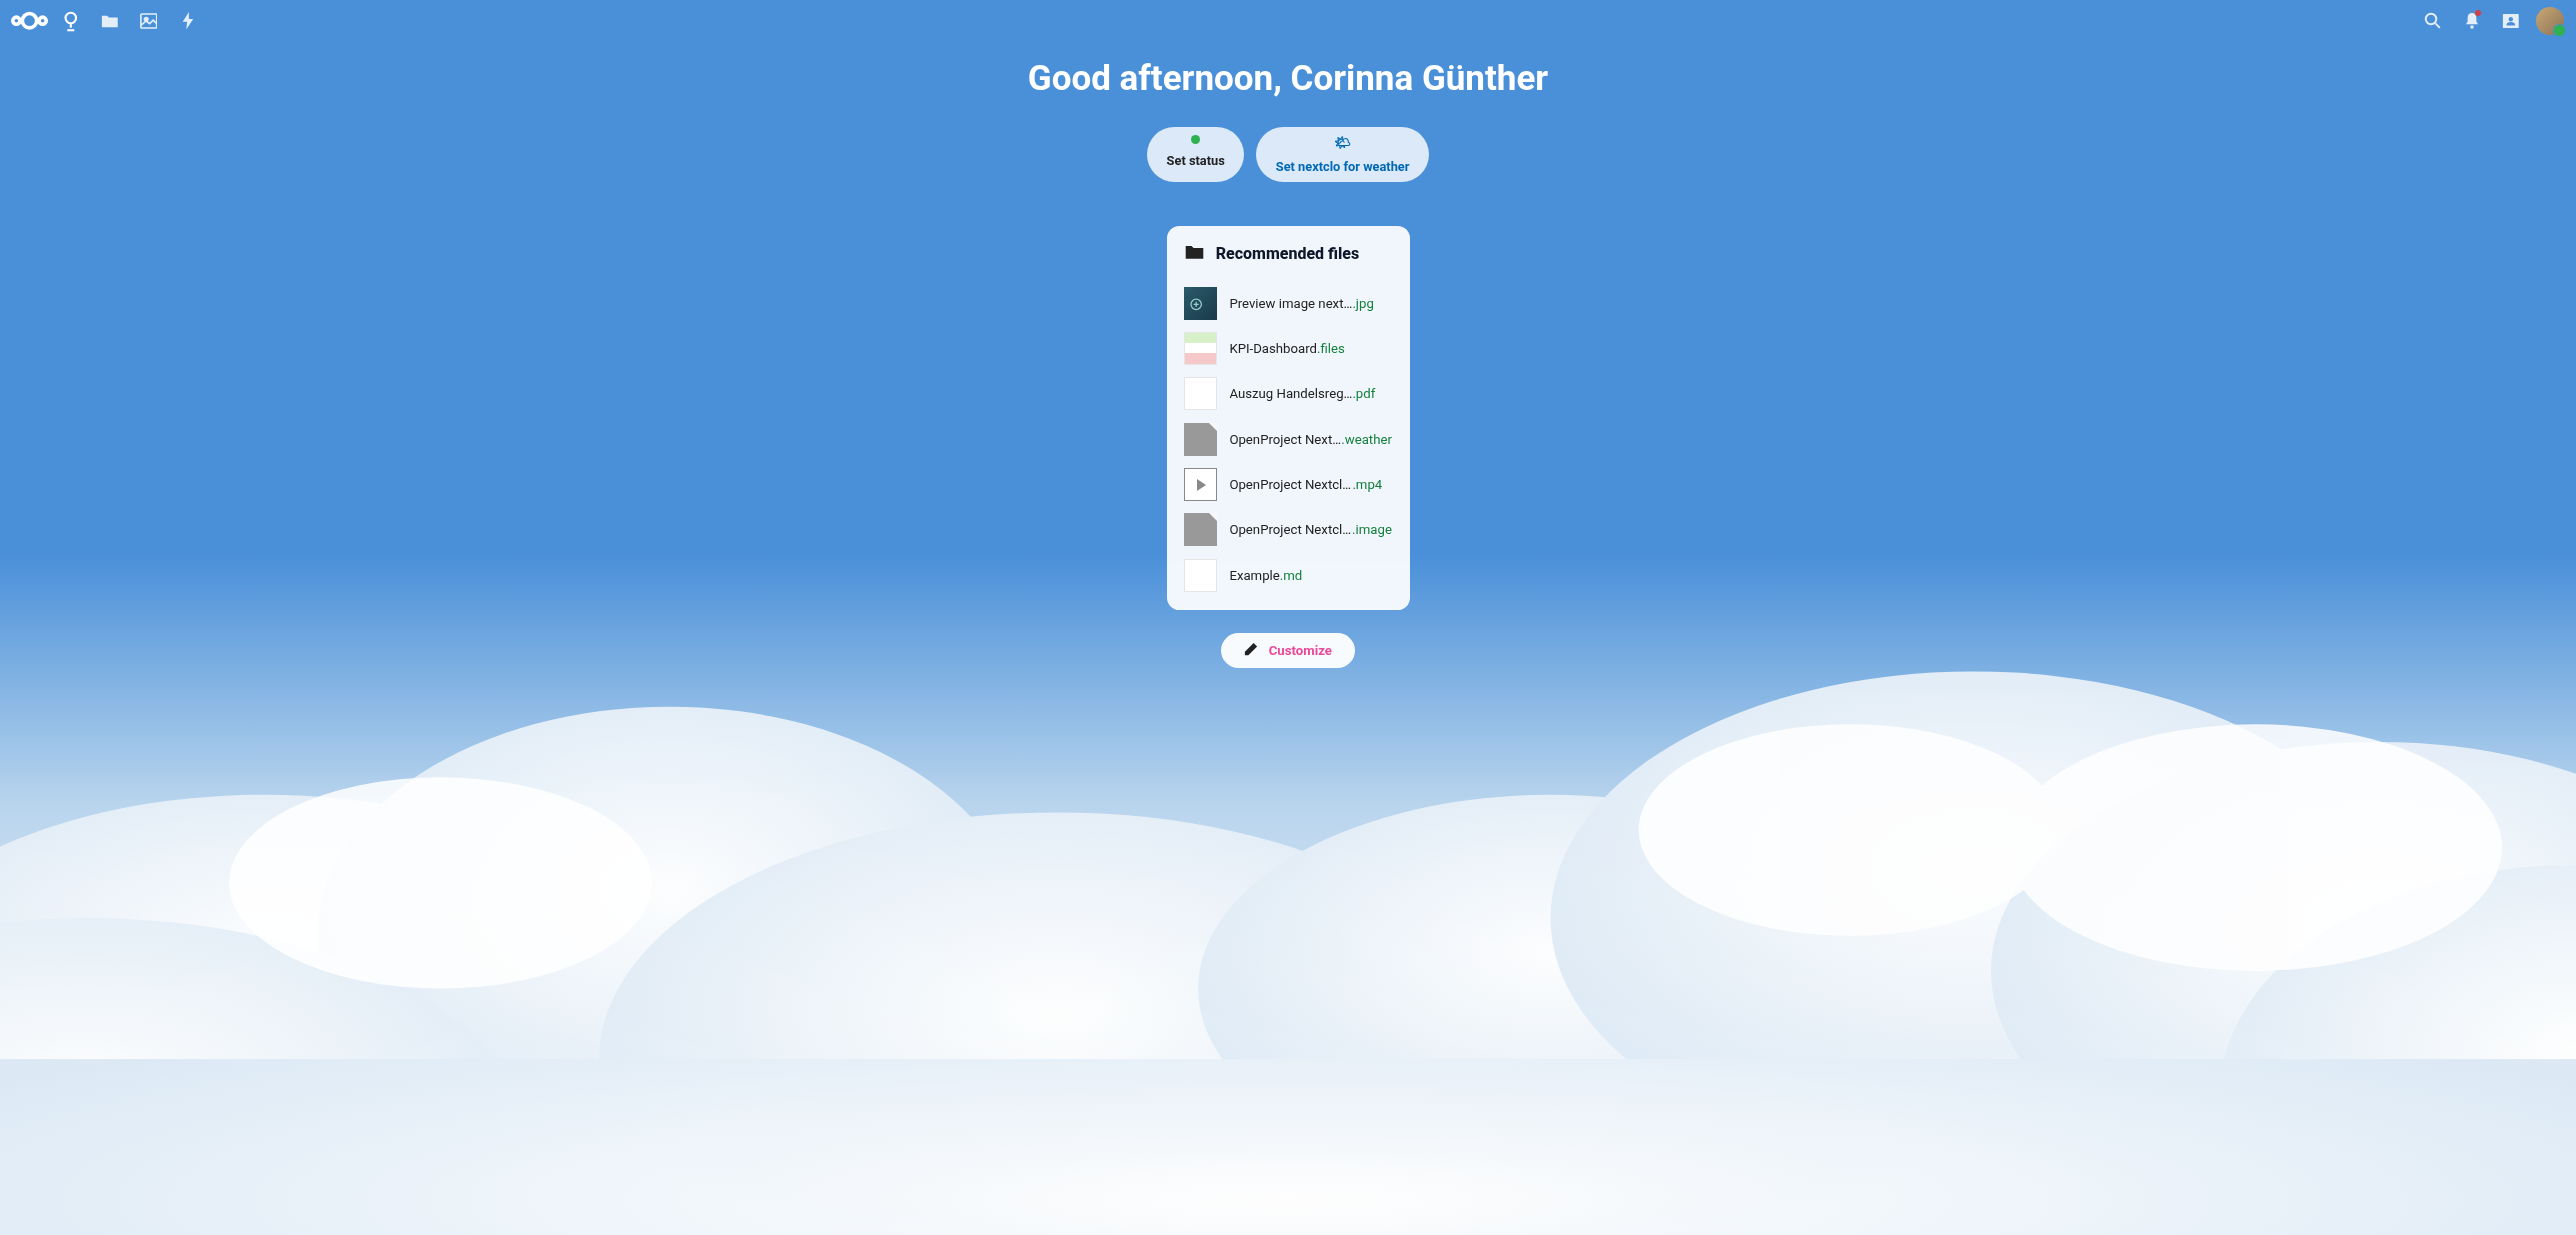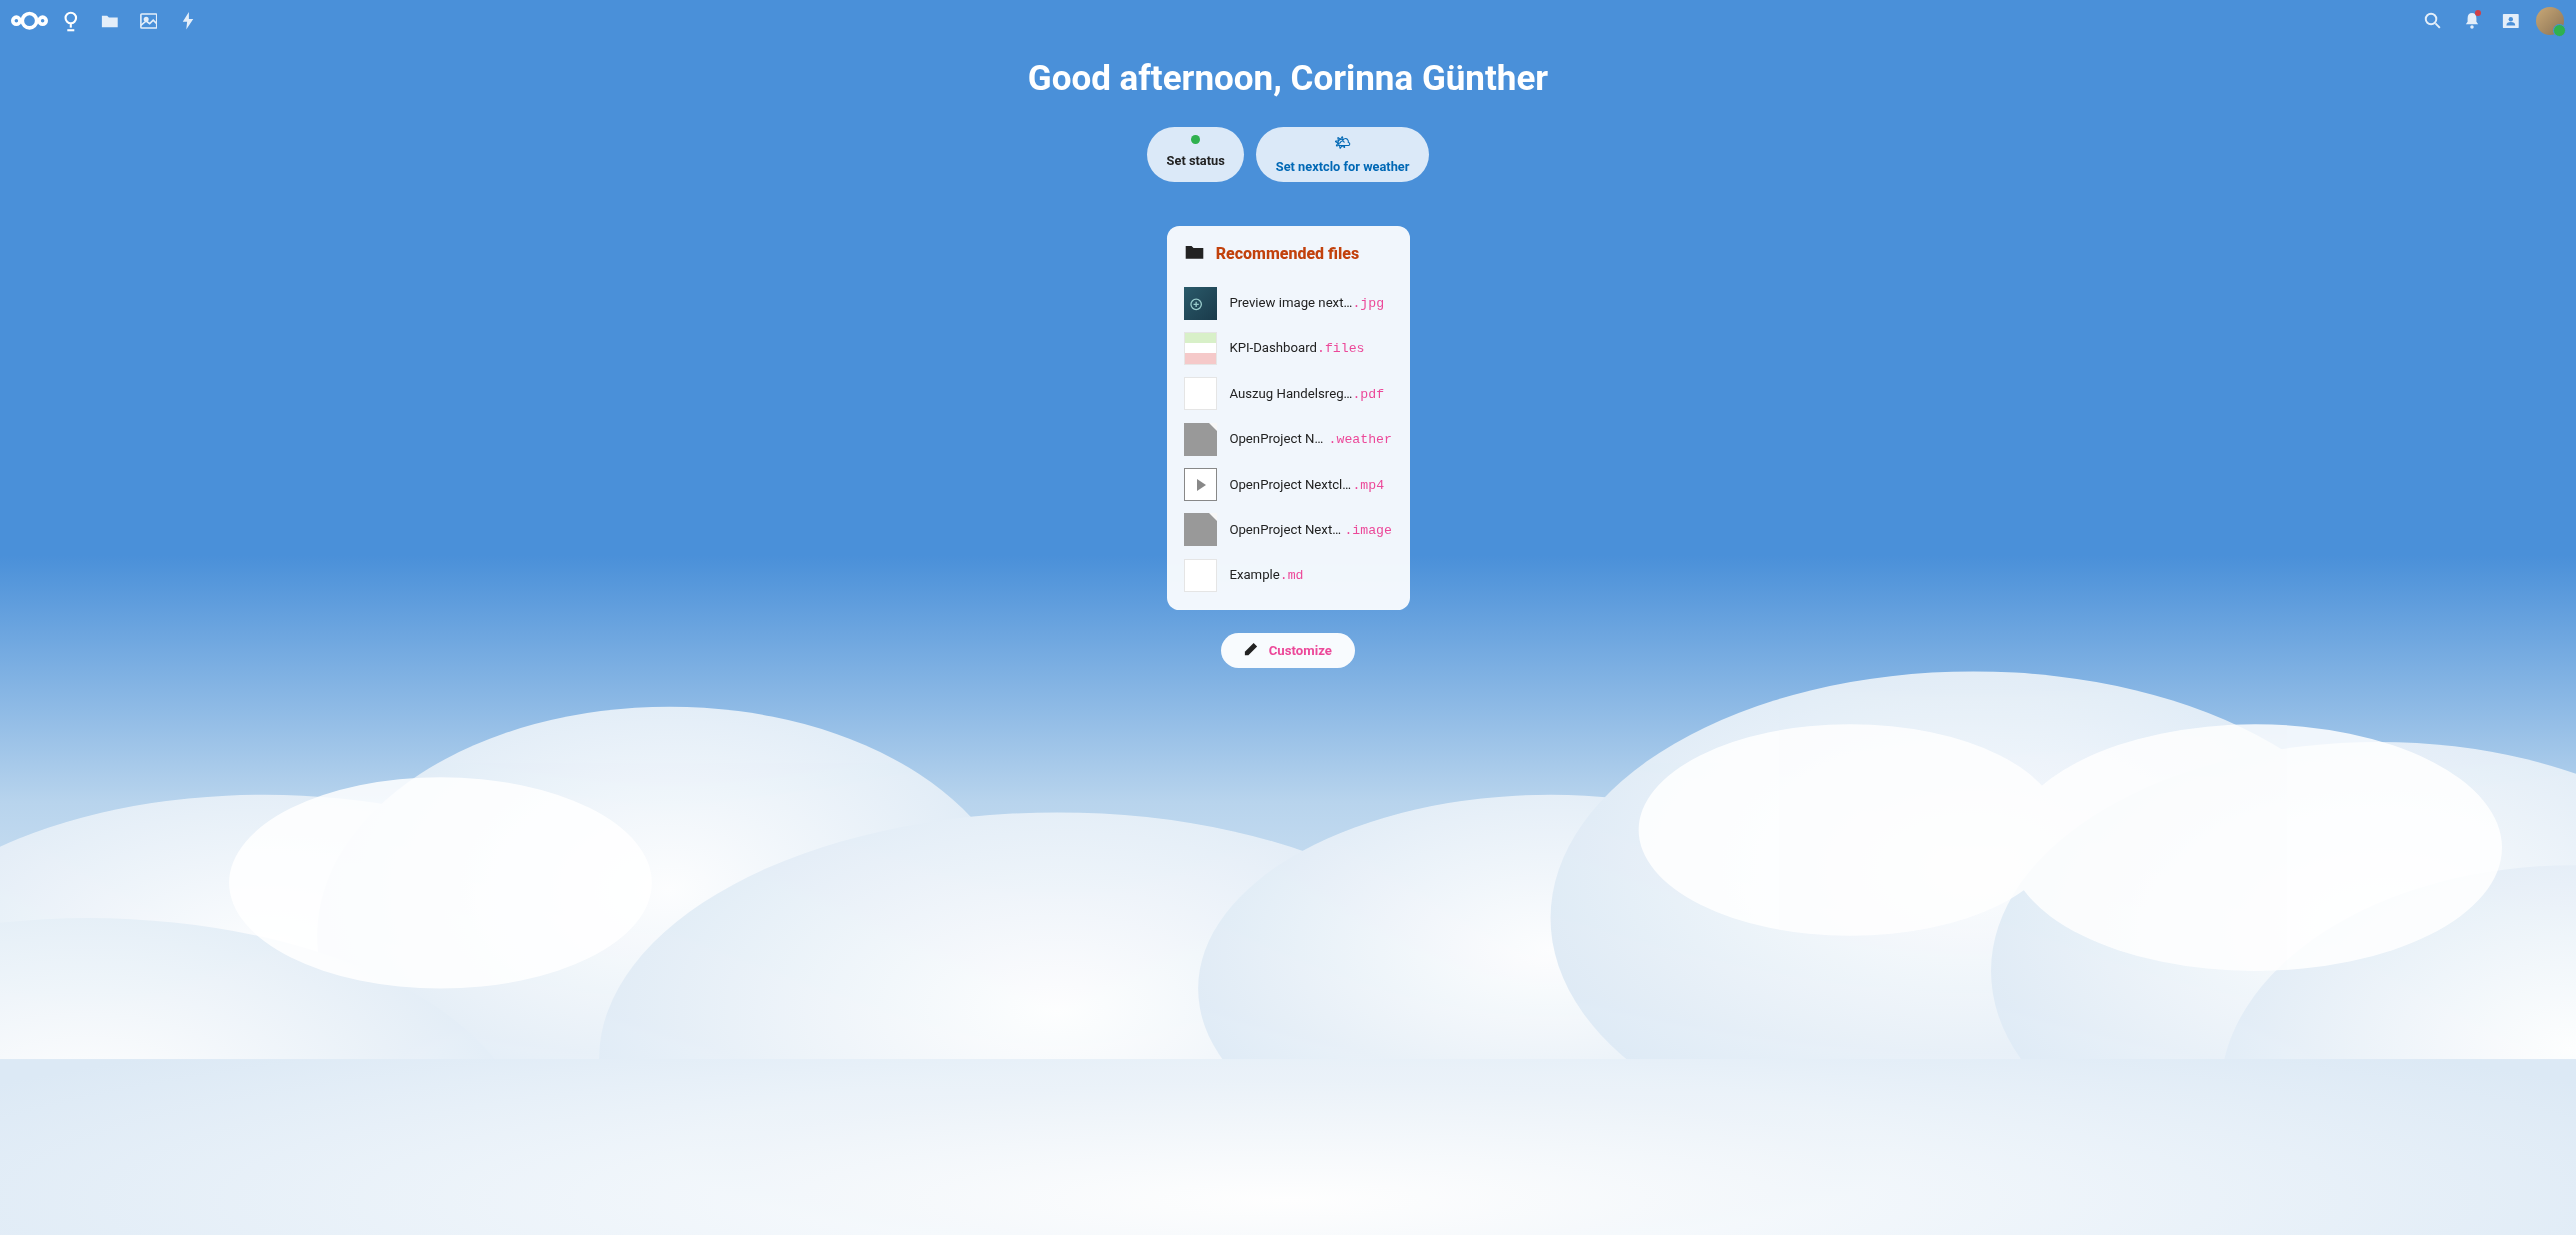--- a/index.html
+++ b/index.html
@@ -108,21 +108,21 @@
     border-radius: 12.3px;
     padding: 17.6px 17.6px 12.3px 17.6px;
   }
   .card-header {
     display: flex;
     align-items: center;
     gap: 10.6px;
     margin-bottom: 16px;
   }
   .card-header-icon { width: 21px; height: 21px; color: #222; }
-  .card-title { font-size: 16px; font-weight: 800; color: #c2410c; }
+  .card-title { font-size: 16px; font-weight: 800; color: #0f172a; }
   .file-row {
     display: flex;
     align-items: center;
     gap: 12.3px;
     padding: 6.2px 0;
     cursor: pointer;
   }
   .thumb {
     width: 33px; height: 33px;
     background: #ddd;
@@ -155,21 +155,21 @@
     align-items: baseline;
     font-size: 13.2px;
     color: #222;
   }
   .file-name {
     white-space: nowrap;
     overflow: hidden;
     text-overflow: ellipsis;
     max-width: 123px;
   }
-  .file-ext { color: #ec4899; flex-shrink: 0; font-family: Liberation Mono, monospace; }
+  .file-ext { color: #15803d; flex-shrink: 0; }
   .customize {
     margin-top: 23px;
     background: rgba(255,255,255,0.95);
     border-radius: 880px;
     padding: 8.8px 23px;
     display: flex;
     align-items: center;
     gap: 10.6px;
     font-weight: 700;
     font-size: 13.2px;

